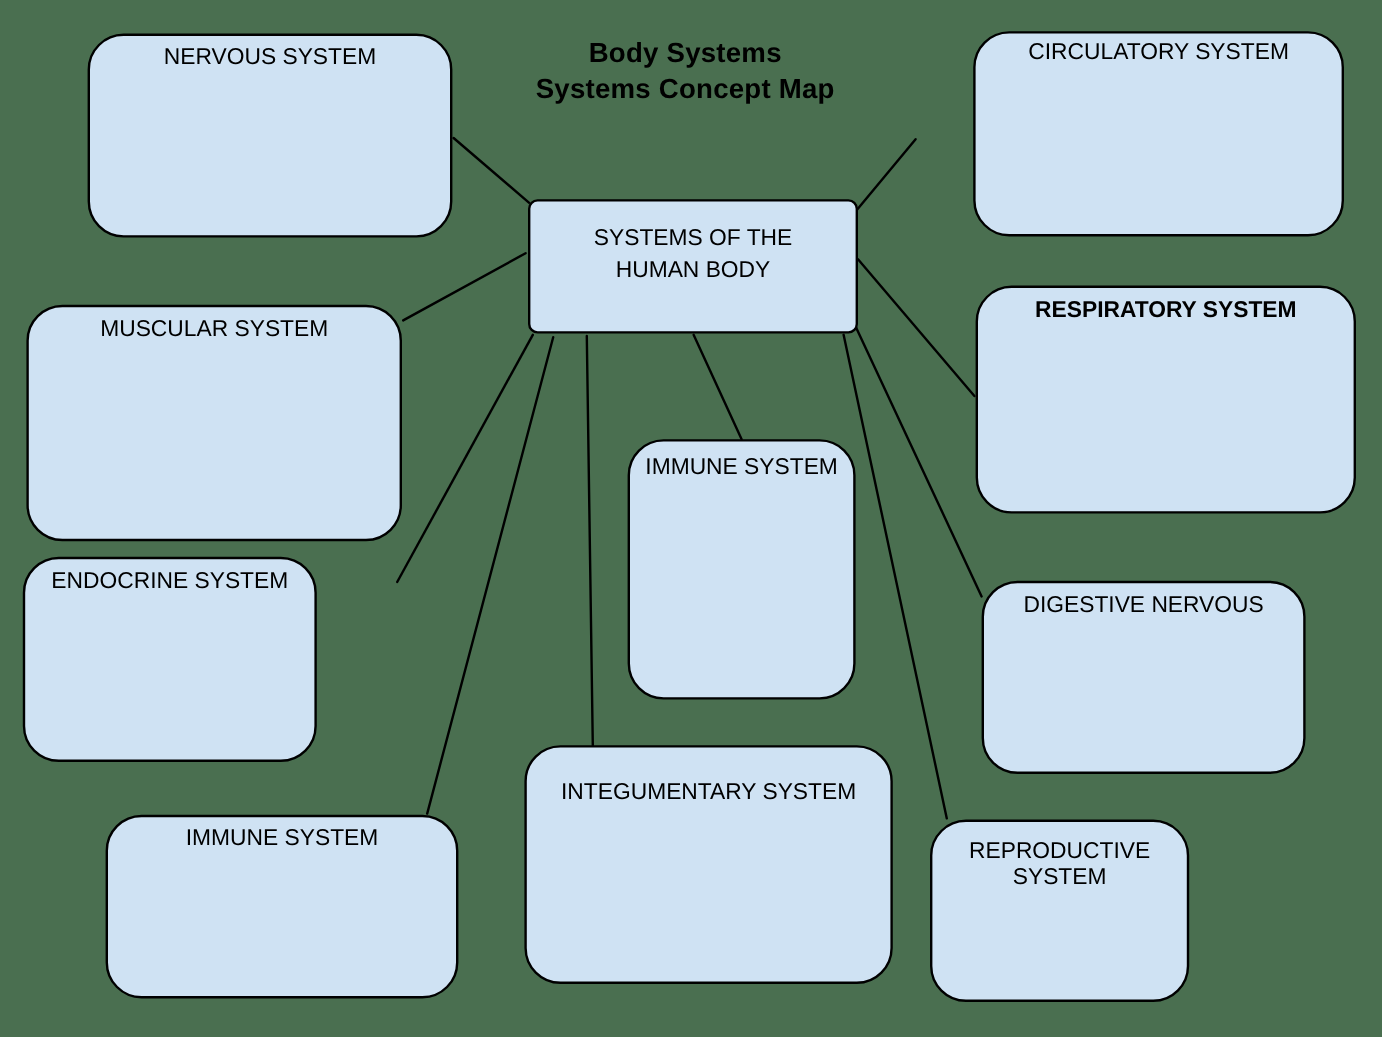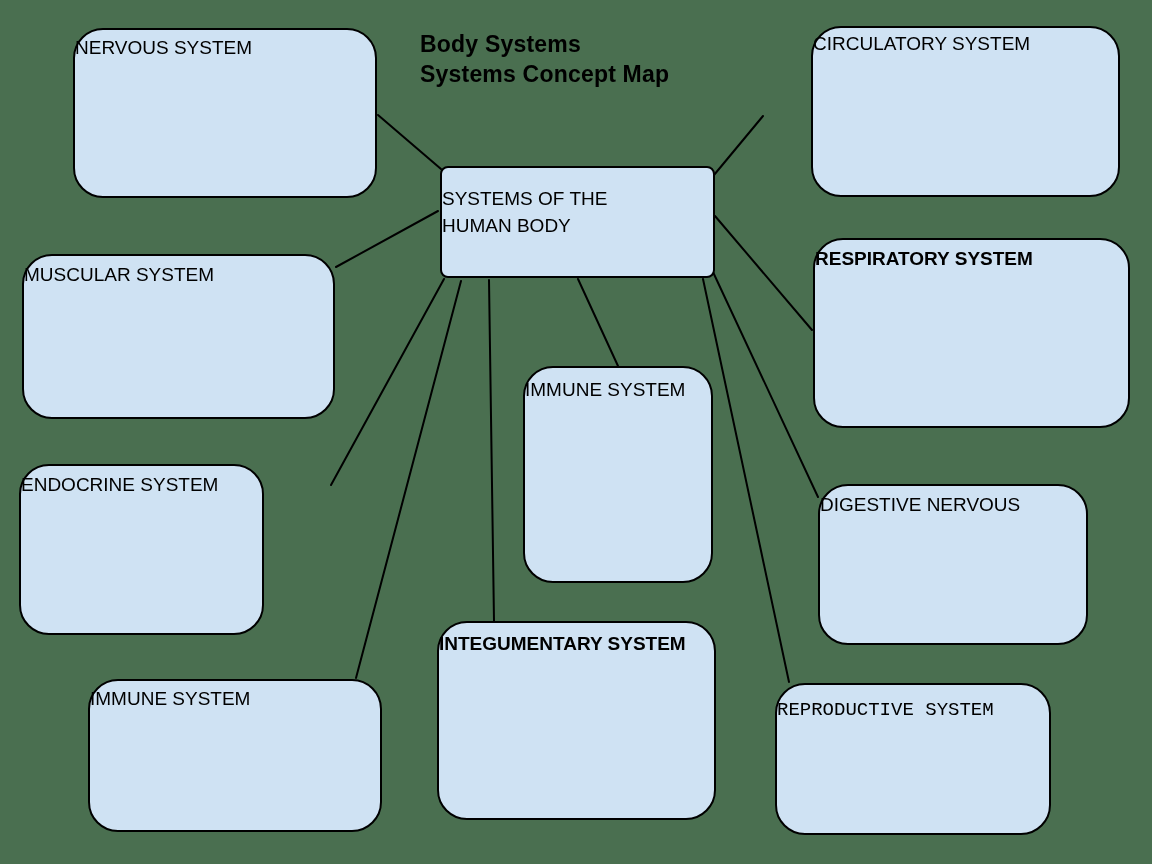--- a/index.html
+++ b/index.html
@@ -31,51 +31,52 @@
   }
   .edges line {
     stroke: var(--connector);
     stroke-width: 2;
     stroke-linecap: round;
   }
   .map-title {
     position: absolute;
     left: 420px; top: 29px;
     width: 302px;
+    text-align: center;
     font-weight: bold;
     font-size: 23px;
     line-height: 30px;
     color: var(--title-text);
     letter-spacing: 0.2px;
   }
   .node {
     position: absolute;
     background: var(--node-fill);
     border: 2px solid var(--node-border);
     border-radius: 30px;
     color: var(--text);
     font-size: 19px;
     line-height: 22px;
-    text-align: left;
+    text-align: center;
     padding-top: 8px;
   }
   .node .node-label { display: block; }
 
   .node.central        { left: 440px; top: 166px; width: 275px; height: 112px; border-radius: 8px; padding-top: 17px; }
   .node.central .node-label { line-height: 27px; }
   .node.nervous        { left:  73px; top:  28px; width: 304px; height: 170px; padding-top: 7px; }
   .node.circulatory    { left: 763px; top:  26px; width: 309px; height: 171px; padding-top: 5px; margin-left: 48px; }
-  .node.muscular       { left:  22px; top: 254px; width: 313px; height: 165px; }
+  .node.muscular       { left:  22px; top: 254px; width: 313px; height: 197px; }
   .node.respiratory    { left: 813px; top: 238px; width: 317px; height: 190px; font-weight: bold; }
   .node.endocrine      { left:  19px; top: 464px; width: 245px; height: 171px; }
   .node.immune-center  { left: 523px; top: 366px; width: 190px; height: 217px; padding-top: 11px; }
   .node.digestive      { left: 818px; top: 484px; width: 270px; height: 161px; }
   .node.immune-lower   { left:  88px; top: 679px; width: 294px; height: 153px; padding-top: 7px; }
-  .node.integumentary  { left: 437px; top: 621px; width: 279px; height: 199px; padding-top: 10px; font-weight: bold; }
-  .node.reproductive   { left: 775px; top: 683px; width: 276px; height: 152px; padding-top: 14px; font-family: Liberation Mono, monospace; }
+  .node.integumentary  { left: 437px; top: 621px; width: 307px; height: 199px; padding-top: 27px; }
+  .node.reproductive   { left: 775px; top: 683px; width: 216px; height: 152px; padding-top: 14px; }
 </style>
 </head>
 <body>
 
 <div class="canvas">
 
   <svg class="edges" viewBox="0 0 1152 864" xmlns="http://www.w3.org/2000/svg">
     <line x1="441" y1="169" x2="378" y2="115"></line>
     <line x1="714" y1="175" x2="763" y2="116"></line>
     <line x1="438" y1="211" x2="336" y2="267"></line>

